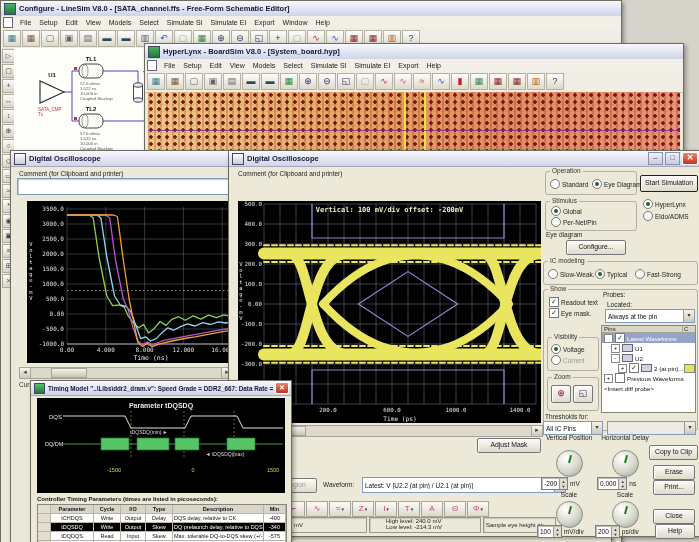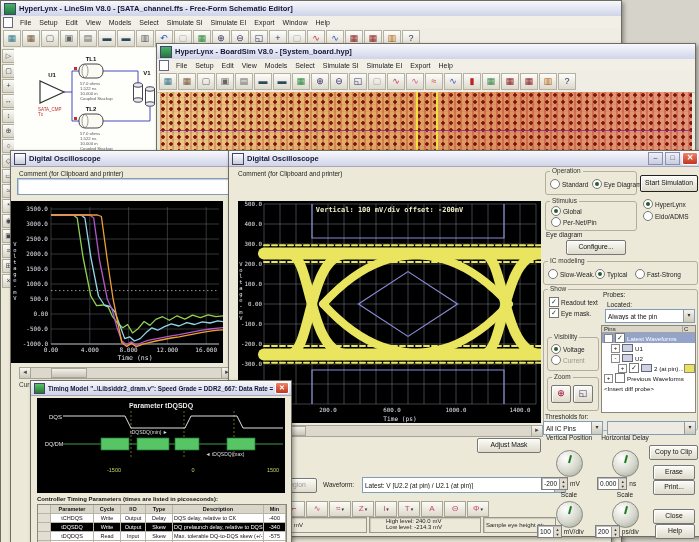--- a/index.html
+++ b/index.html
@@ -77,21 +77,21 @@
   .vline{position:absolute;width:2px;background:#f0e040;top:0;bottom:0;}
 </style>
 </head>
 <body>
 
 <div id="stage">
 
   <div class="win" id="w-linesim" style="left:0;top:0;width:620px;height:542px;">
     <div class="tbar">
       <span class="ticon" style="background:linear-gradient(#49b06a,#1f7a3a);"></span>
-      <span class="ttext">HyperLynx - LineSim V8.0 - [SATA_channel.ffs - Free-Form Schematic Editor]</span>
+      <span class="ttext">Configure - LineSim V8.0 - [SATA_channel.ffs - Free-Form Schematic Editor]</span>
     </div>
     <div class="menubar" id="ls-menu-wrap" style="left:0;top:15px;right:0;height:12px;">
       <span class="mdoc"></span>
       <span id="ls-menu" style="display:flex;">
           <span class="mi">File</span>
           <span class="mi">Setup</span>
           <span class="mi">Edit</span>
           <span class="mi">View</span>
           <span class="mi">Models</span>
           <span class="mi">Select</span>
@@ -185,21 +185,21 @@
             <ellipse cx="124" cy="52" rx="4.5" ry="2.2"></ellipse>
           <ellipse cx="136" cy="41" rx="4.5" ry="2.2"></ellipse>
             <line x1="131.5" y1="41" x2="131.5" y2="56"></line>
             <line x1="140.5" y1="41" x2="140.5" y2="56"></line>
             <ellipse cx="136" cy="56" rx="4.5" ry="2.2"></ellipse>
         </g>
       </svg>
     </div>
   </div>
 
-  <div class="win" id="w-boardsim" style="left:156px;top:43px;width:538px;height:162px;">
+  <div class="win" id="w-boardsim" style="left:144px;top:43px;width:538px;height:162px;">
     <div class="tbar">
       <span class="ticon" style="background:linear-gradient(#49b06a,#1f7a3a);"></span>
       <span class="ttext">HyperLynx - BoardSim V8.0 - [System_board.hyp]</span>
     </div>
     <div class="menubar" style="left:0;top:15px;right:0;height:12px;">
       <span class="mdoc"></span>
       <span id="bs-menu" style="display:flex;">
           <span class="mi">File</span>
           <span class="mi">Setup</span>
           <span class="mi">Edit</span>
@@ -244,21 +244,21 @@
     </div>
   </div>
 
   <div class="win" id="w-lscope" style="left:10px;top:150px;width:600px;height:392px;">
     <div class="tbar">
       <span class="ticon" style="background:linear-gradient(#fdfdfd,#c8ccd8);"></span>
       <span class="ttext">Digital Oscilloscope</span>
     </div>
     <div class="slbl" style="left:8px;top:19px;">Comment (for Clipboard and printer)</div>
     <div class="inputbox" style="left:6px;top:27px;width:586px;height:13px;"></div>
-    <div class="plot" style="left:0;top:50px;width:212px;height:162px;">
+    <div class="plot" style="left:16px;top:50px;width:212px;height:162px;">
       <svg id="lplot" width="212" height="162">
           <line x1="40" y1="8" x2="208" y2="8" stroke="#666d75" stroke-width="0.5"></line>
           <text x="37" y="10" fill="#dde1e8" text-anchor="end" font-size="6" font-family="DejaVu Sans Mono,monospace">3500.0</text>
           <line x1="40" y1="23" x2="208" y2="23" stroke="#666d75" stroke-width="0.5"></line>
           <text x="37" y="25" fill="#dde1e8" text-anchor="end" font-size="6" font-family="DejaVu Sans Mono,monospace">3000.0</text>
           <line x1="40" y1="38" x2="208" y2="38" stroke="#666d75" stroke-width="0.5"></line>
           <text x="37" y="40" fill="#dde1e8" text-anchor="end" font-size="6" font-family="DejaVu Sans Mono,monospace">2500.0</text>
           <line x1="40" y1="53" x2="208" y2="53" stroke="#666d75" stroke-width="0.5"></line>
           <text x="37" y="55" fill="#dde1e8" text-anchor="end" font-size="6" font-family="DejaVu Sans Mono,monospace">2000.0</text>
           <line x1="40" y1="68" x2="208" y2="68" stroke="#666d75" stroke-width="0.5"></line>

